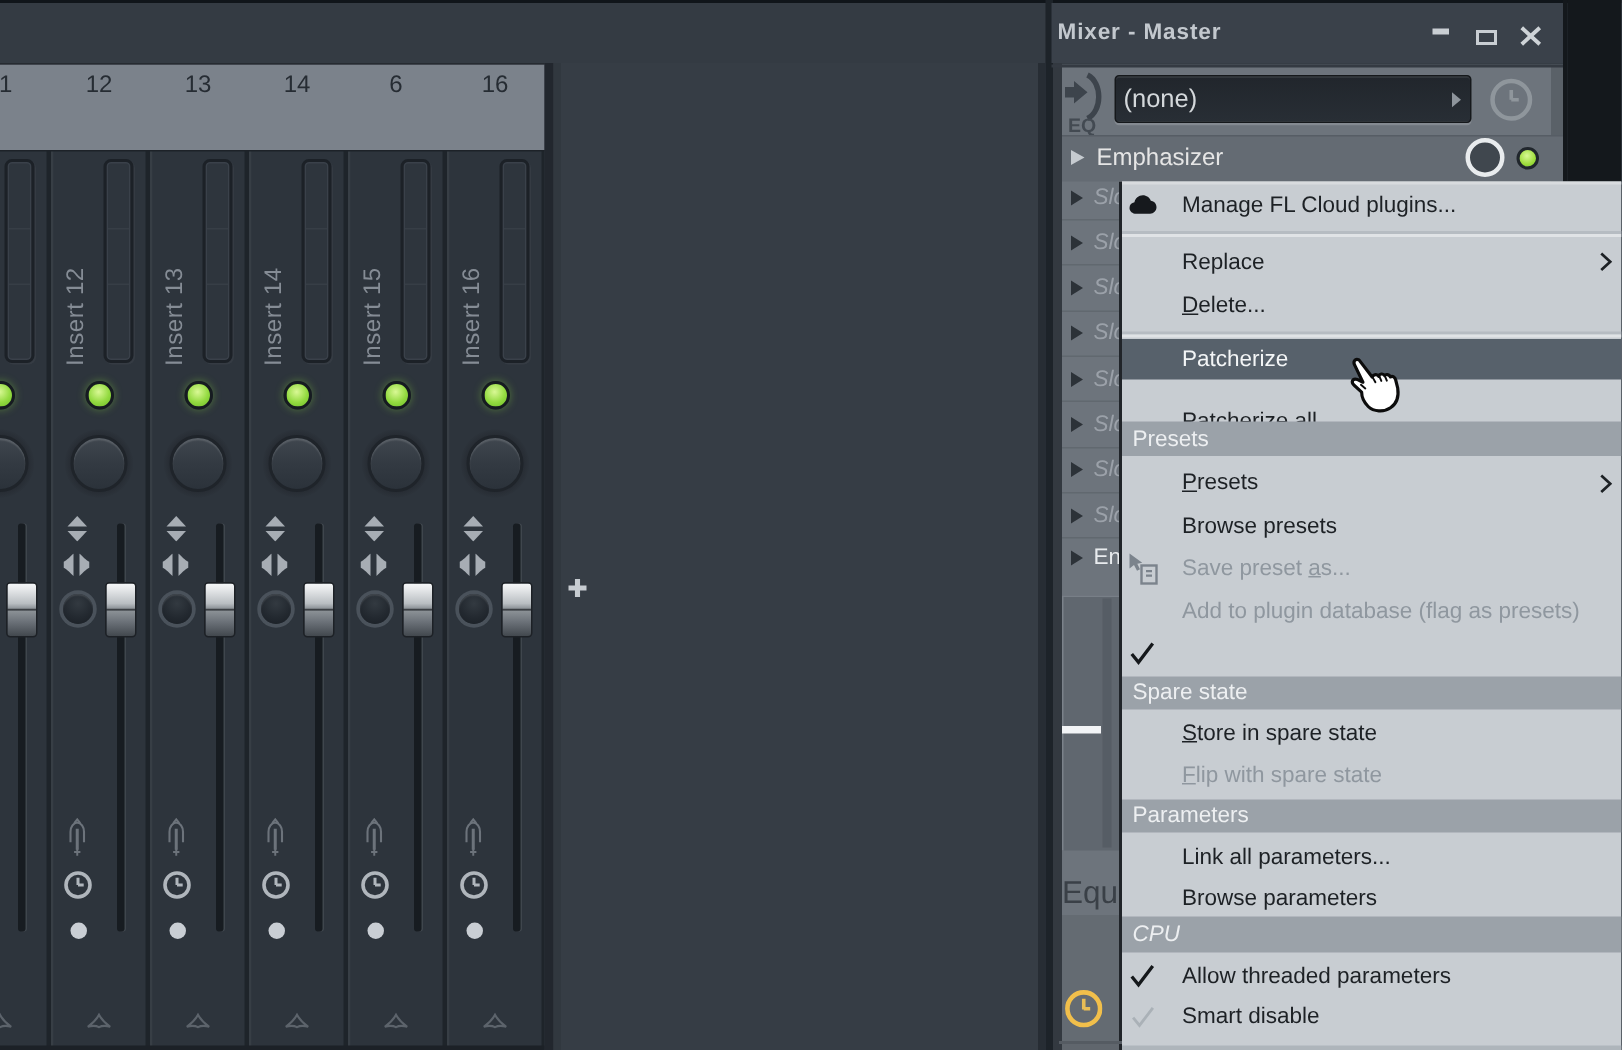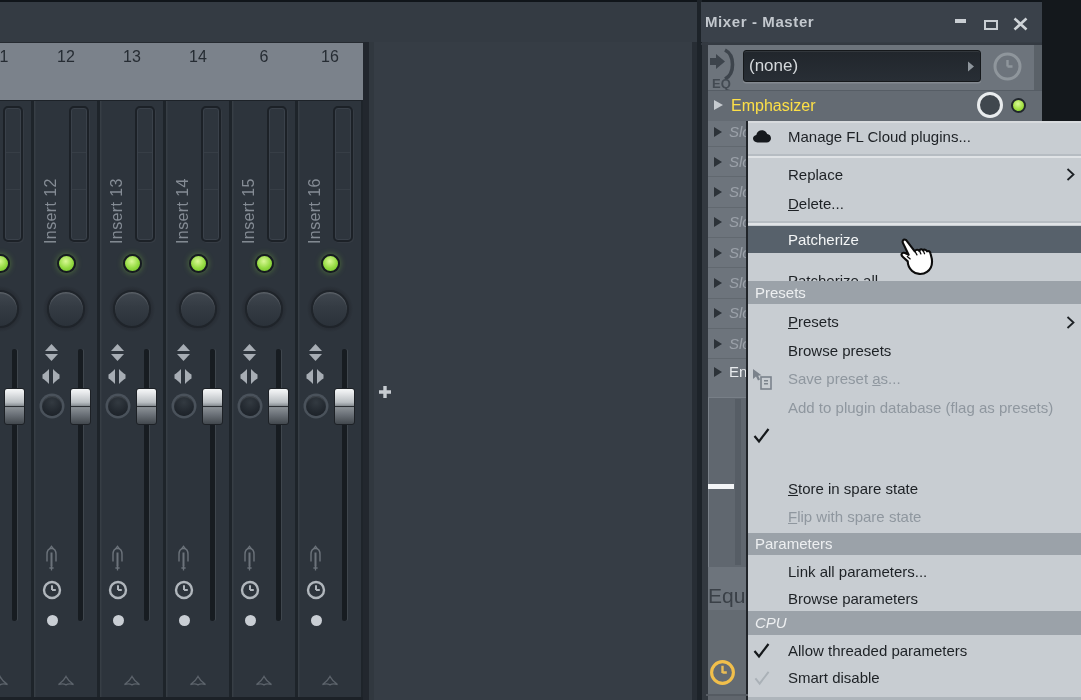--- a/index.html
+++ b/index.html
@@ -58,21 +58,21 @@
   #panel{position:absolute;left:708px;top:43px;width:334px;height:648px;background:#6d747c;}
   #panel-r{position:absolute;left:1034px;top:43px;width:8px;height:648px;background:#5a6168;}
   #botframe{position:absolute;left:708px;top:691px;width:40px;height:9px;background:#60666d;}
   #botline{position:absolute;left:706px;top:694px;width:42px;height:1.5px;background:#555b62;z-index:4;}
   #nonebox{position:absolute;left:743px;top:50px;width:238px;height:32px;border-radius:3px;
            background:linear-gradient(180deg,#21262c 0%,#282e35 100%);
            border:1px solid #15181b;box-sizing:border-box;
            box-shadow:0 1.5px 0 rgba(255,255,255,.16), inset 0 1px 0 rgba(255,255,255,.08);}
   #nonetext{position:absolute;left:749px;top:50px;height:31px;line-height:31px;font-size:17px;color:#d4d8db;}
   #emprow{position:absolute;left:708px;top:90px;width:334px;height:31px;background:#646b73;border-top:1px solid #565d65;box-sizing:border-box;}
-  #emptext{position:absolute;left:731px;top:90px;height:46px;line-height:31px;font-size:16px;color:#fde047;}
+  #emptext{position:absolute;left:731px;top:90px;height:46px;line-height:31px;font-size:16px;color:#e5e5e5;}
   .tri{position:absolute;width:0;height:0;border-left:8px solid #2c3238;border-top:5px solid transparent;border-bottom:5px solid transparent;}
   #empknob{position:absolute;left:977px;top:92px;width:26px;height:26px;border-radius:50%;background:#40474e;border:3px solid #e9ecee;box-sizing:border-box;}
   #empled{position:absolute;left:1011px;top:98px;width:11px;height:11px;border-radius:50%;
           background:radial-gradient(circle at 45% 35%, #d9f895 0%, #9edd3c 60%, #74c22a 100%);
           border:2px solid #20262c;}
   .slotrow{position:absolute;left:708px;width:334px;height:30px;}
   .slottxt{position:absolute;left:21px;top:0;width:20px;height:30px;line-height:30px;
            font-style:italic;font-size:15px;color:#9ba1a9;overflow:hidden;white-space:nowrap;}
   #enrow{position:absolute;left:729px;top:357px;width:18px;height:30px;line-height:30px;font-size:15px;color:#e8ebee;overflow:hidden;white-space:nowrap;}
   #fbox{position:absolute;left:708px;top:397px;width:39px;height:170px;background:#60676f;
@@ -437,20 +437,23 @@
     <path d="M1 1 L1 11 L4 8.6 L6 12.5 L8 11.5 L6.2 7.8 L9.5 7.2 Z" fill="#7b838c"></path>
     <rect x="9" y="9" width="10" height="12" fill="none" stroke="#7b838c" stroke-width="1.6"></rect>
     <rect x="12" y="12" width="4" height="1.5" fill="#7b838c"></rect>
     <rect x="12" y="15" width="4" height="1.5" fill="#7b838c"></rect>
   </svg>
   <div class="mi dis" style="top:368px;line-height:22px;">Save preset <u>a</u>s...</div>
   <div class="mi dis" style="top:396.5px;line-height:22px;">Add to plugin database (flag as presets)</div>
   <svg class="abs" style="left:753px;top:427px;" width="17" height="17" viewBox="0 0 17 17">
       <path d="M1.5 9 L6 14.5 L15.5 2" fill="none" stroke="#15181b" stroke-width="2.2"></path>
     </svg>
+  <div class="abs mhd" style="top:451px;height:22px;">
+      <span style="top:0;line-height:22px;">Spare state</span>
+    </div>
   <div class="mi " style="top:477.5px;line-height:22px;"><u>S</u>tore in spare state</div>
   <div class="mi dis" style="top:505.5px;line-height:22px;"><u>F</u>lip with spare state</div>
   <div class="abs mhd" style="top:533px;height:22px;">
       <span style="top:0;line-height:22px;">Parameters</span>
     </div>
   <div class="mi " style="top:560.5px;line-height:22px;">Link all parameters...</div>
   <div class="mi " style="top:587.5px;line-height:22px;">Browse parameters</div>
   <div class="abs mhd" style="top:611px;height:24px;font-style:italic;">
       <span style="top:0;line-height:24px;">CPU</span>
     </div>

